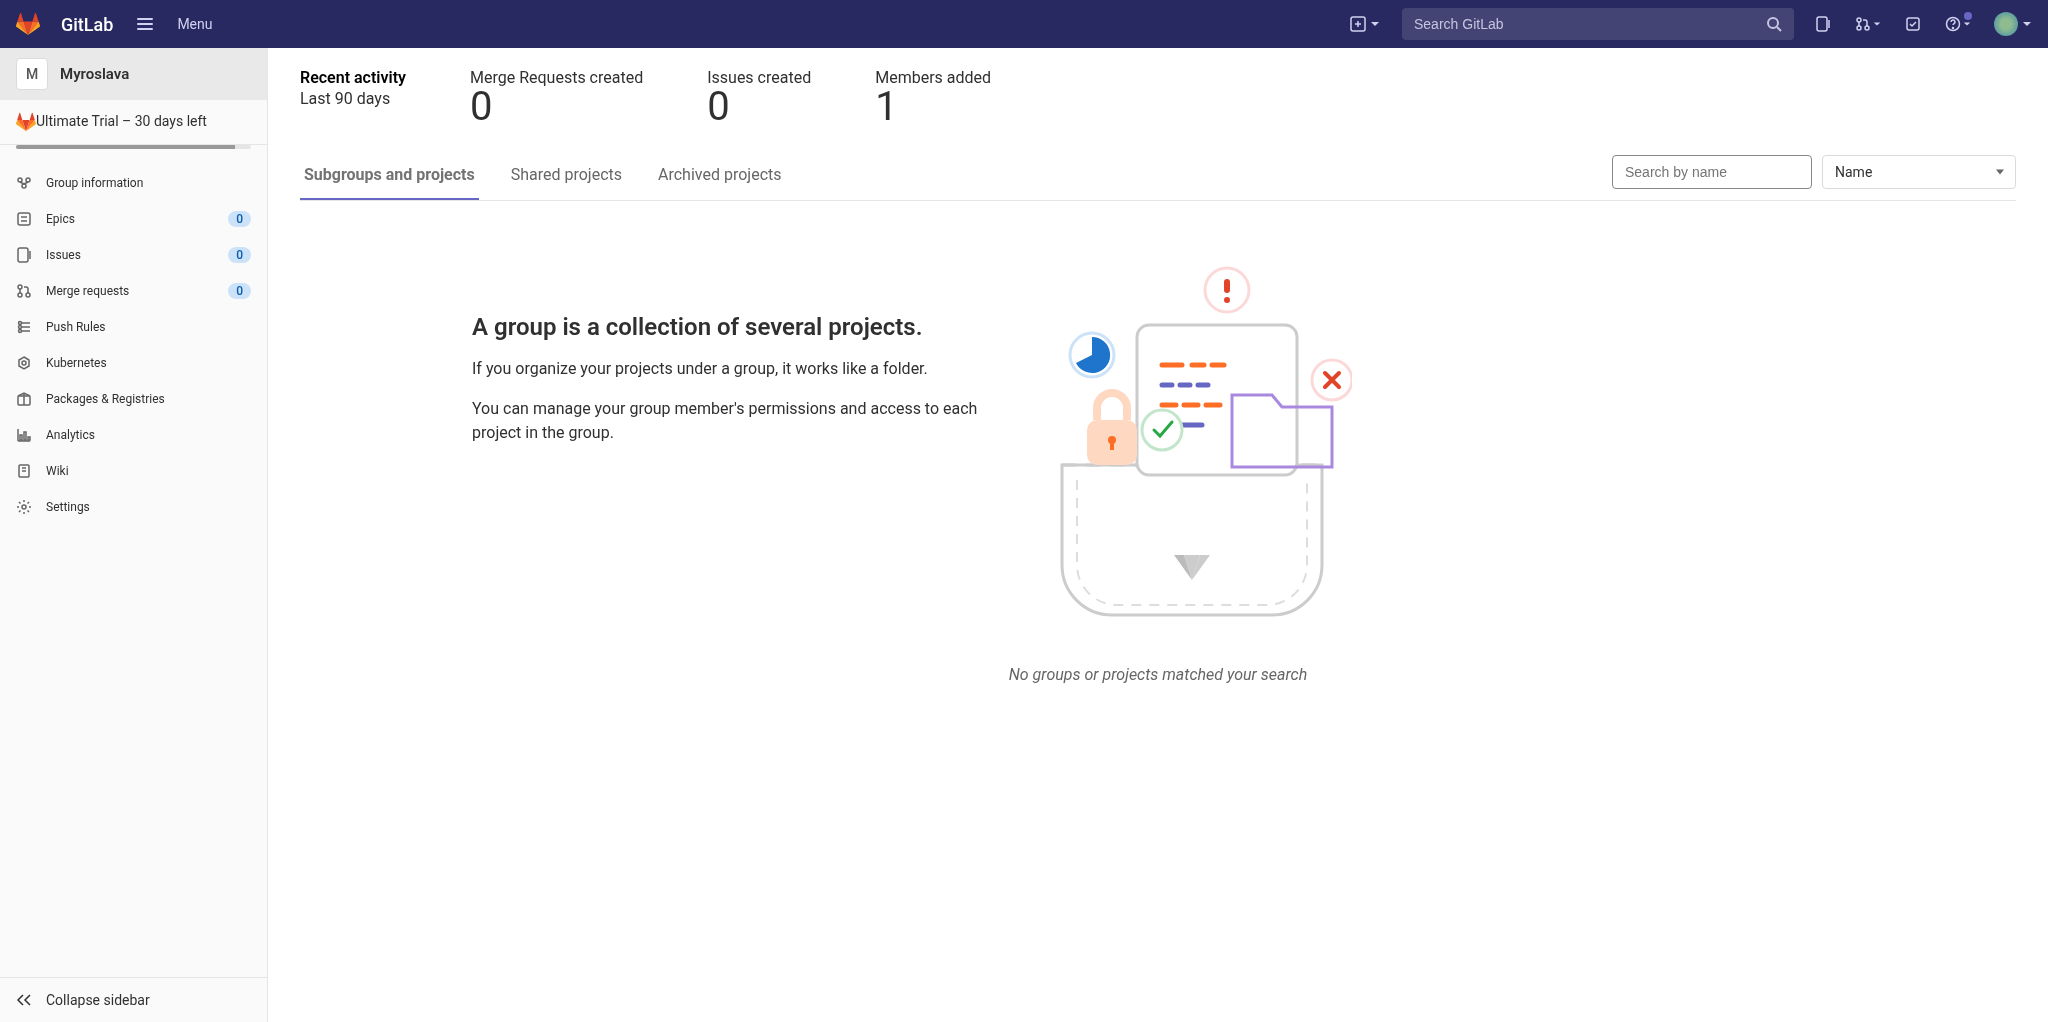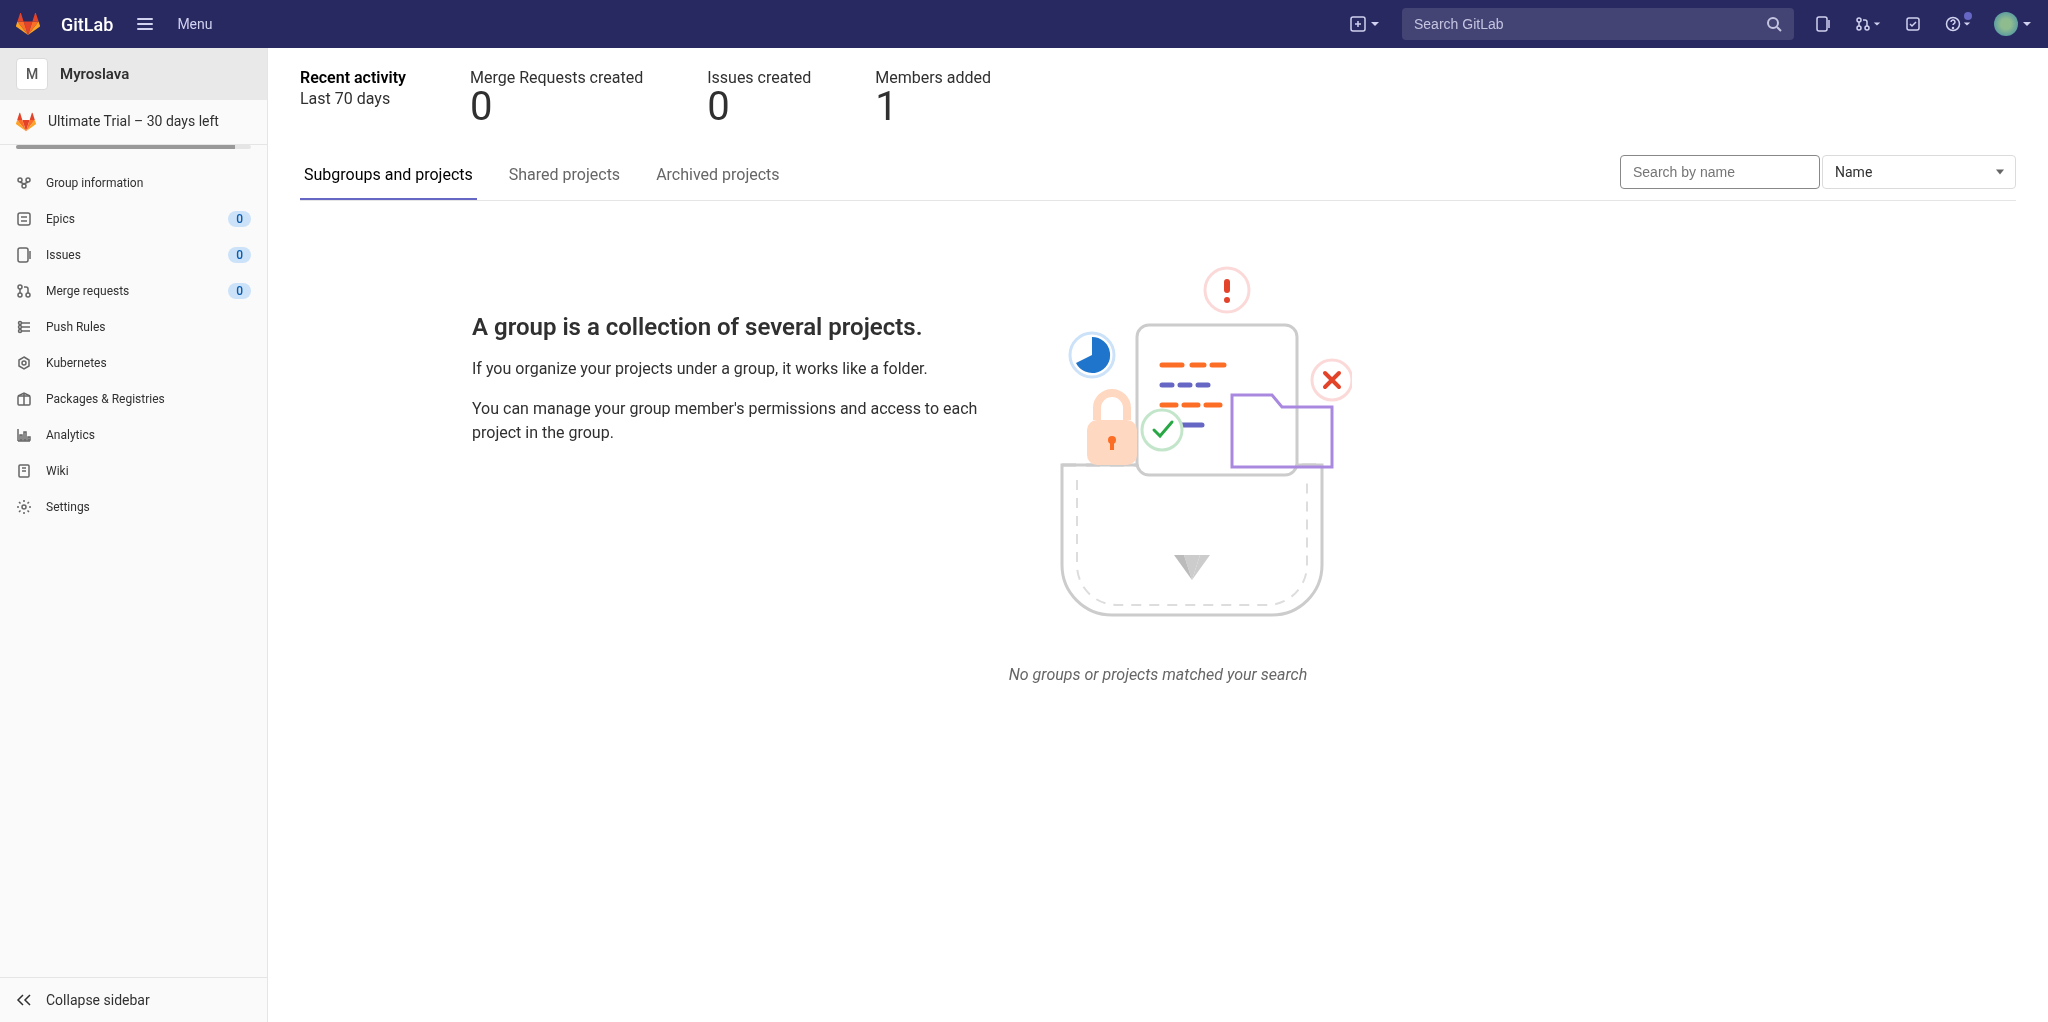--- a/index.html
+++ b/index.html
@@ -24,21 +24,21 @@
 
 
 .layout { display: flex; height: calc(100vh - 48px); }
 
 
 .sidebar { width: 268px; background: #fafafa; border-right: 1px solid #e5e5e5; display: flex; flex-direction: column; }
 .sidebar-scroll { flex: 1; overflow-y: auto; }
 .group-header { background: #e9e9e9; padding: 10px 16px; display: flex; align-items: center; gap: 12px; }
 .group-avatar { width: 32px; height: 32px; background: #fff; border: 1px solid #dbdbdb; border-radius: 4px; display: flex; align-items: center; justify-content: center; font-weight: 500; color: #555; }
 .group-name { font-weight: 600; font-size: 15px; }
-.trial-banner { padding: 12px 16px; display: flex; align-items: center; gap: 12px; border-bottom: 1px solid #e5e5e5; }
+.trial-banner { padding: 12px 16px; display: flex; align-items: center; border-bottom: 1px solid #e5e5e5; }
 .trial-text { font-size: 14px; color: #303030; line-height: 1.4; }
 .progress-bar { height: 4px; background: #e5e5e5; margin: 0 16px 8px; border-radius: 2px; overflow: hidden; }
 .progress-fill { height: 100%; width: 93%; background: #999; }
 .sidebar-nav { padding: 8px 0; }
 .nav-item { display: flex; align-items: center; padding: 10px 16px; gap: 14px; cursor: pointer; color: #303030; text-decoration: none; }
 .nav-icon { width: 16px; height: 16px; display: flex; align-items: center; justify-content: center; color: #666; }
 .nav-label { flex: 1; font-size: 12px; }
 .nav-badge { background: #cbe2f9; color: #0b5cad; border-radius: 10px; padding: 1px 8px; font-size: 12px; font-weight: 500; }
 .collapse-btn { border-top: 1px solid #e5e5e5; padding: 14px 16px; display: flex; align-items: center; gap: 14px; cursor: pointer; color: #303030; }
 
@@ -46,22 +46,22 @@
 .main { flex: 1; padding: 20px 32px; overflow-y: auto; }
 .activity-row { display: flex; gap: 64px; margin-bottom: 24px; }
 .activity-block .label { font-weight: 600; font-size: 16px; margin-bottom: 2px; }
 .activity-block .sublabel { font-size: 16px; color: #303030; font-weight: 400; }
 .activity-block .big-num { font-size: 40px; font-weight: 400; line-height: 1; margin-top: 0; }
 .activity-block.first .label { color: #000; }
 
 .tabs-row { display: flex; align-items: center; border-bottom: 1px solid #e5e5e5; margin-bottom: 24px; }
 .tabs { display: flex; gap: 28px; flex: 1; }
 .tab { padding: 14px 4px; font-size: 16px; color: #666; cursor: pointer; border-bottom: 2px solid transparent; }
-.tab.active { color: #000000; font-weight: 400; border-bottom-color: #6666c4; }
-.filter-controls { display: flex; gap: 2px; margin-bottom: 8px; align-items: center; }
+.tab.active { color: #737373; font-weight: 700; border-bottom-color: #6666c4; }
+.filter-controls { display: flex; gap: 10px; margin-bottom: 8px; align-items: center; }
 .search-name { border: 1px solid #888; border-radius: 4px; padding: 8px 12px; width: 200px; font-size: 14px; outline: none; }
 .sort-select { border: 1px solid #dbdbdb; border-radius: 4px; padding: 8px 28px 8px 12px; width: 194px; font-size: 14px; background: #fff; position: relative; cursor: pointer; outline: none;}
 .sort-wrap { position: relative; }
 .sort-wrap::after { content: ''; position: absolute; right: 12px; top: 50%; transform: translateY(-50%); border-left: 4px solid transparent; border-right: 4px solid transparent; border-top: 5px solid #666; pointer-events: none; }
 
 .empty-state { display: flex; gap: 40px; align-items: flex-start; padding: 40px 100px 0 172px; }
 .empty-text { flex: 1; max-width: 520px; padding-top: 48px; }
 .empty-text h2 { font-size: 24px; font-weight: 600; margin-bottom: 16px; }
 .empty-text p { font-size: 16px; color: #303030; margin-bottom: 16px; line-height: 1.5; }
 .empty-illustration { width: 320px; height: 360px; position: relative; }
@@ -307,21 +307,21 @@
           </svg>
       </span>
       <span>Collapse sidebar</span>
     </div>
   </div>
 
   <div class="main">
     <div class="activity-row">
       <div class="activity-block first">
         <div class="label">Recent activity</div>
-        <div class="sublabel">Last 70 days</div>
+        <div class="sublabel">Last 90 days</div>
       </div>
       <div id="activity-stats" style="display:contents"><div class="activity-block">
             <div class="sublabel">Merge Requests created</div>
             <div class="big-num">0</div>
           </div><div class="activity-block">
             <div class="sublabel">Issues created</div>
             <div class="big-num">0</div>
           </div><div class="activity-block">
             <div class="sublabel">Members added</div>
             <div class="big-num">1</div>

